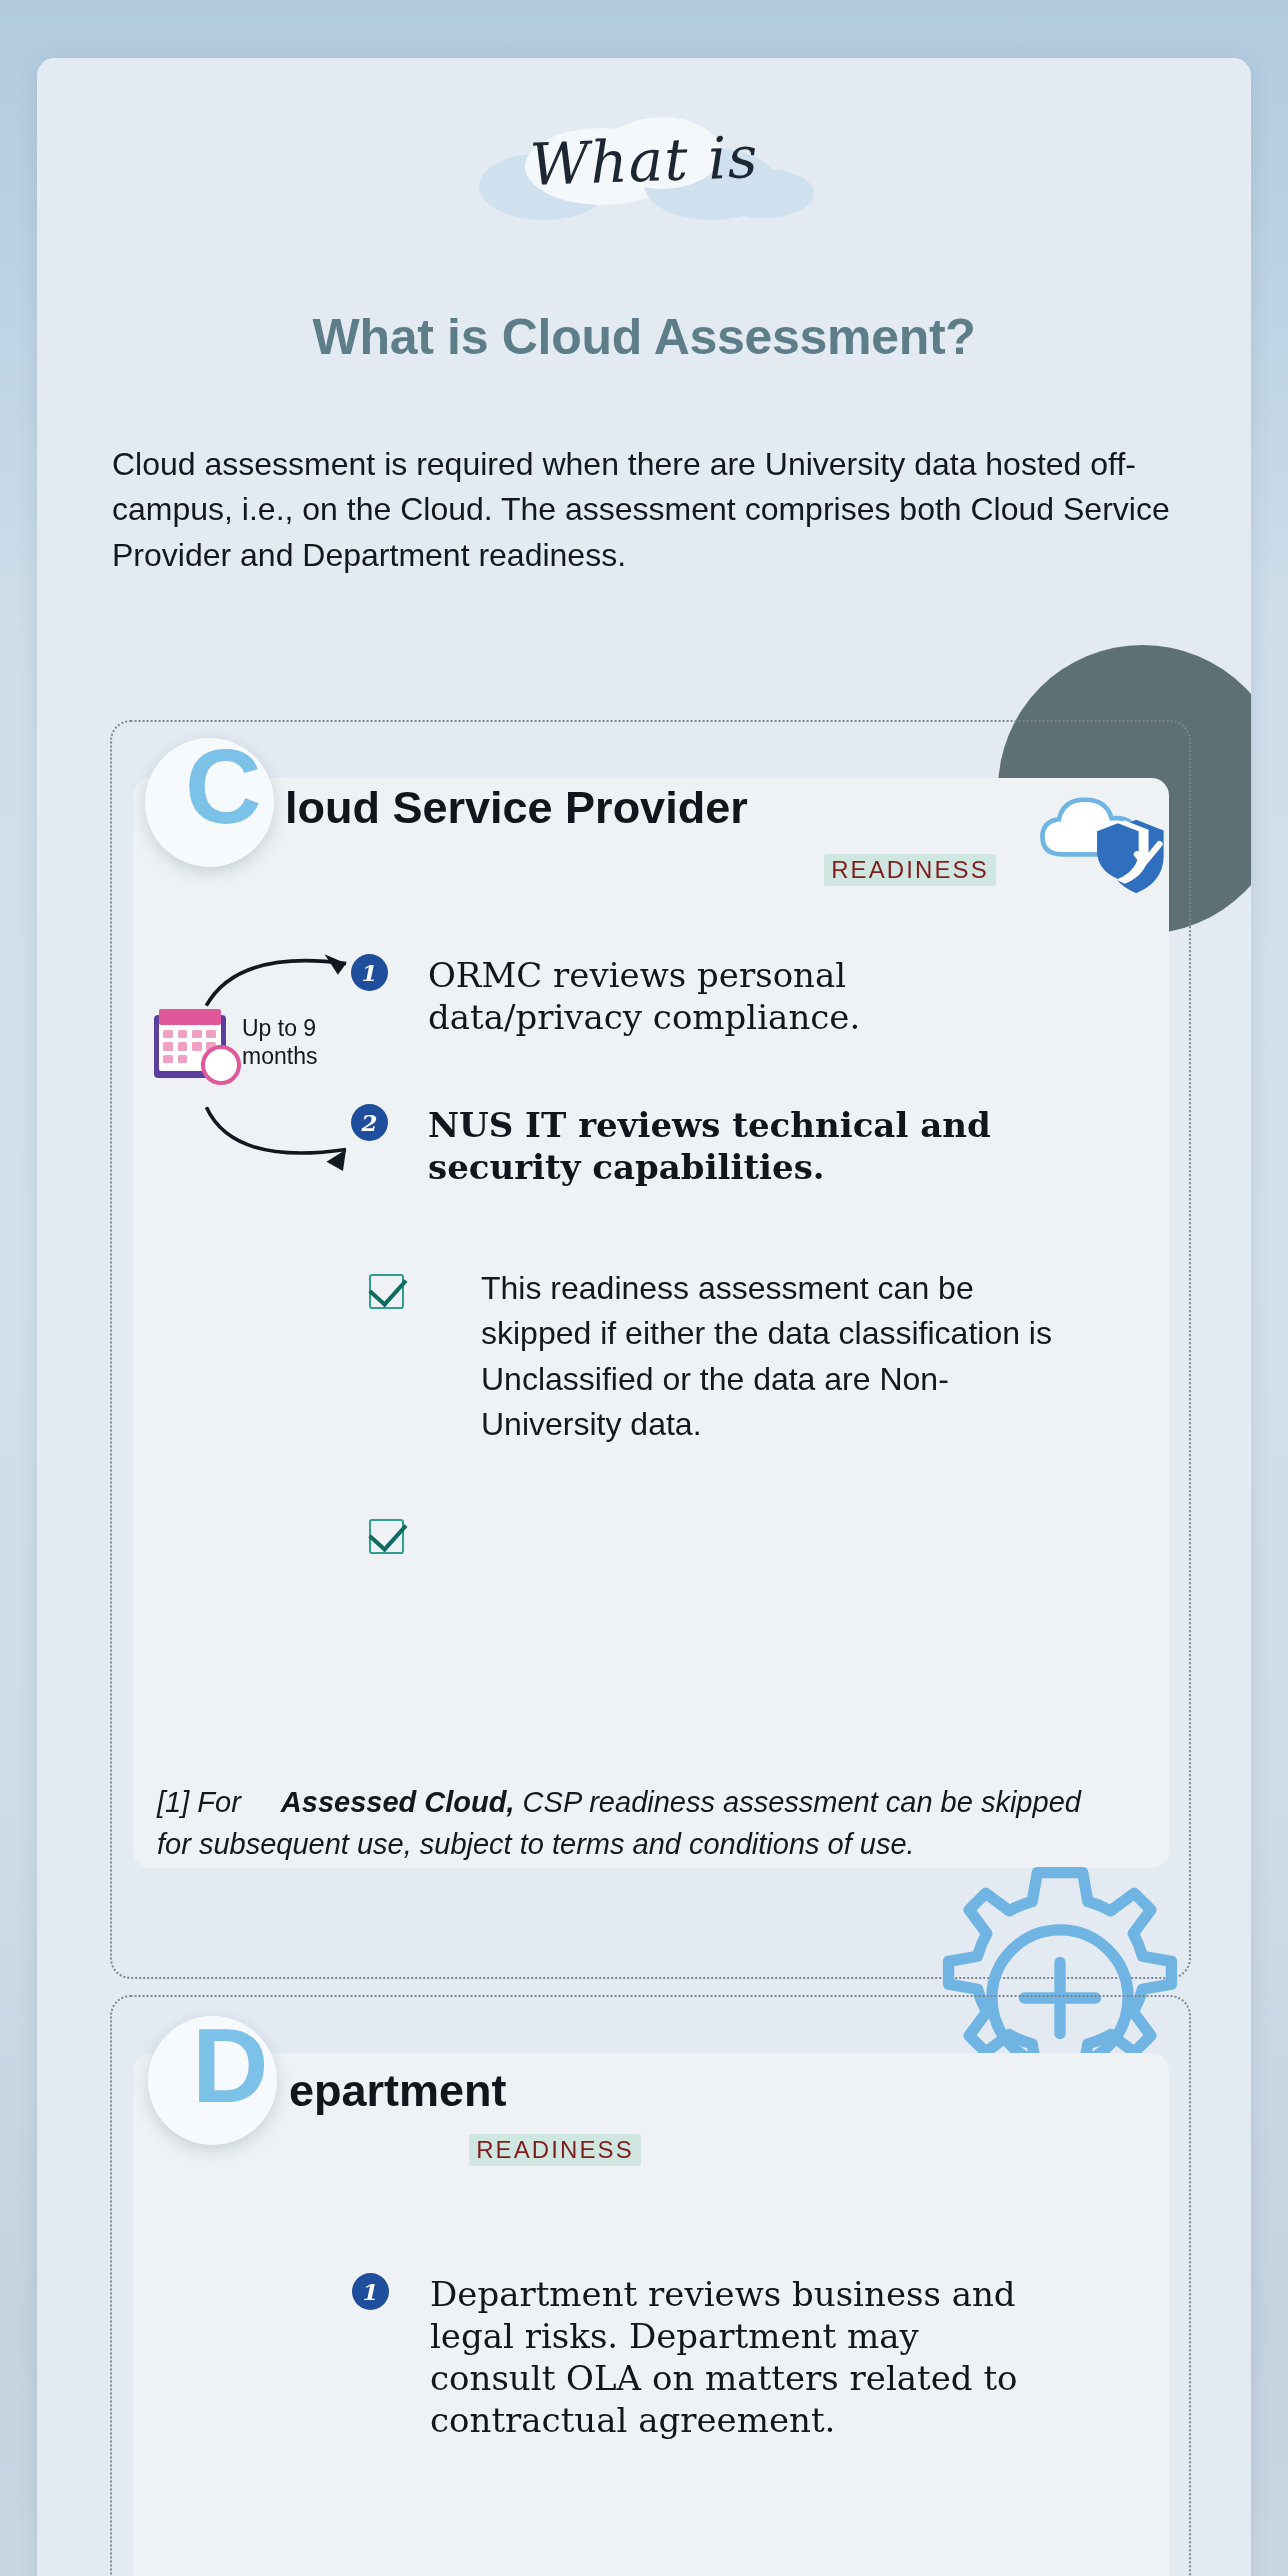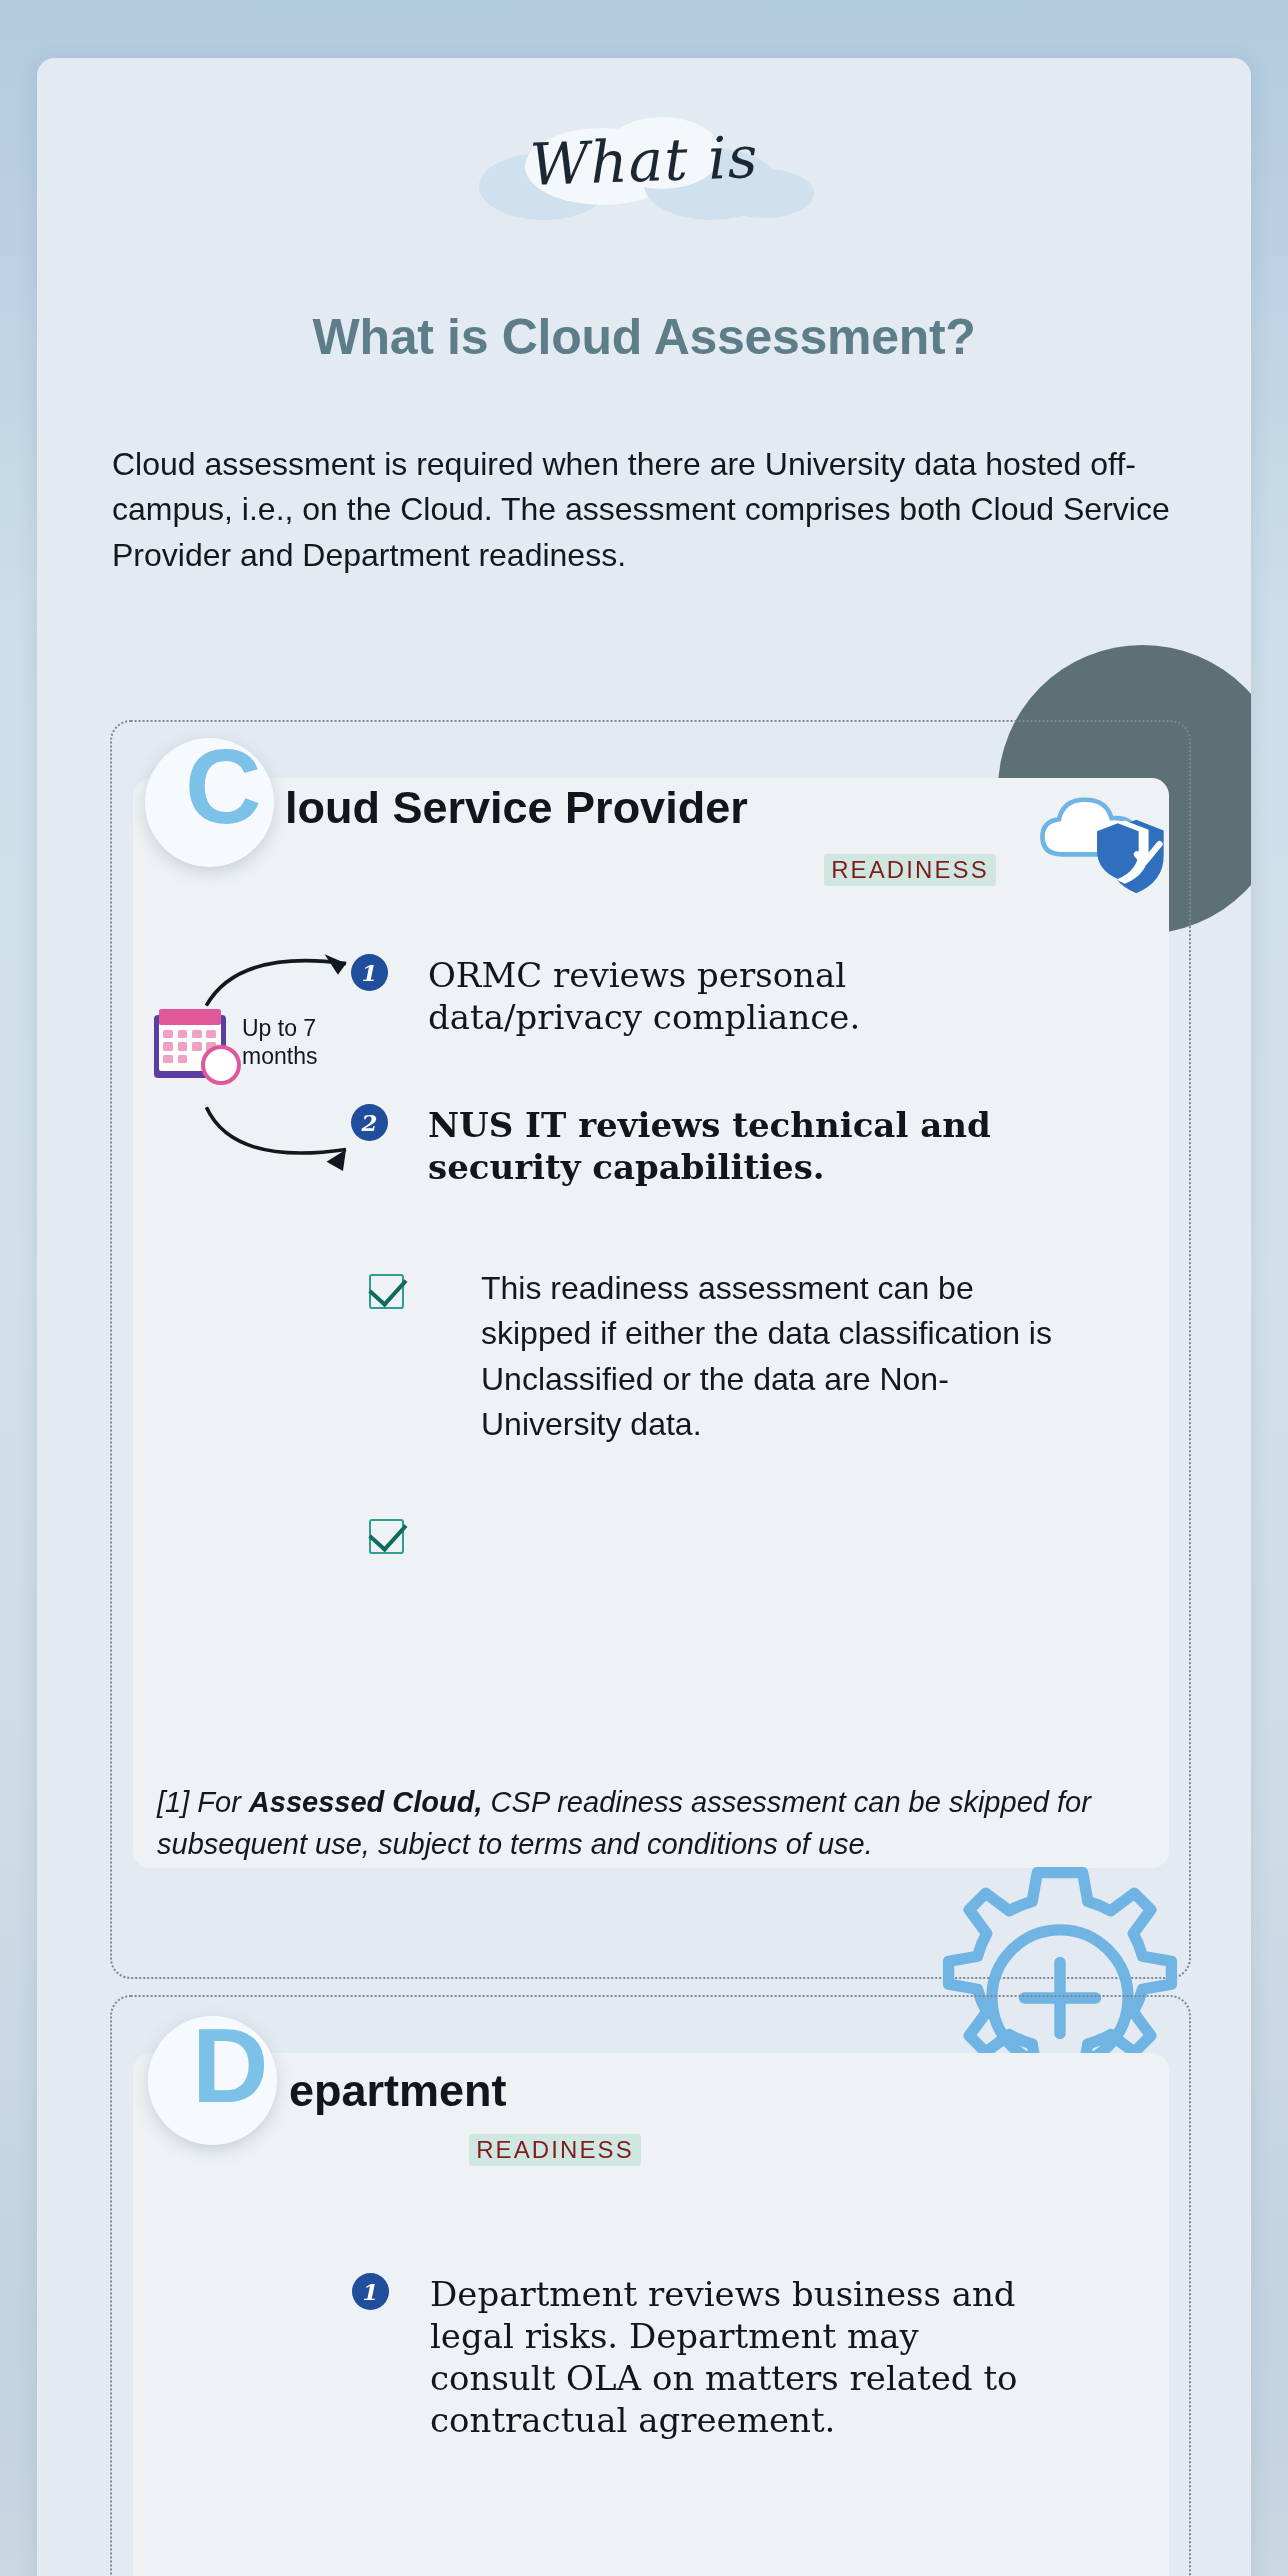--- a/index.html
+++ b/index.html
@@ -224,21 +224,21 @@
     transform: rotate(42deg);
   }
 
   .footnote {
     position: absolute;
     font-style: italic;
     font-size: 29px;
     line-height: 1.45;
     color: #14181d;
   }
-  .footnote b { font-style: italic; }
+  .footnote b { font-style: italic; margin-left: 32px; }
 
   
   .calendar {
     position: absolute;
     left: 117px;
     top: 948px;
     width: 77px;
     height: 75px;
   }
   .cal-body {
@@ -353,21 +353,21 @@
       <div class="cal-dot" style="left:43px;top:0px;"></div>
       <div class="cal-dot" style="left:0px;top:12.4px;"></div>
       <div class="cal-dot" style="left:14.4px;top:12.4px;"></div>
       <div class="cal-dot" style="left:29px;top:12.4px;"></div>
       <div class="cal-dot" style="left:43px;top:12.4px;"></div>
       <div class="cal-dot" style="left:0px;top:25px;"></div>
       <div class="cal-dot" style="left:14.4px;top:25px;"></div>
     </div>
     <div class="cal-clock"></div>
   </div>
-  <div class="cal-label">Up to 7 months</div>
+  <div class="cal-label">Up to 9 months</div>
 
   <svg class="arrow-svg" style="left:165px; top:886px; width:170px; height:72px;" viewBox="0 0 330 140">
     <path d="M8 120 Q70 10 280 38" stroke="#12181f" stroke-width="7" fill="none"></path>
     <path d="M280 38 l-42 -18 l26 40 z" fill="#12181f"></path>
   </svg>
   <svg class="arrow-svg" style="left:165px; top:1036px; width:170px; height:77px;" viewBox="0 0 330 150">
     <path d="M8 26 Q60 140 280 108" stroke="#12181f" stroke-width="7" fill="none"></path>
     <path d="M280 108 l-38 24 l32 18 z" fill="#12181f"></path>
   </svg>
 

